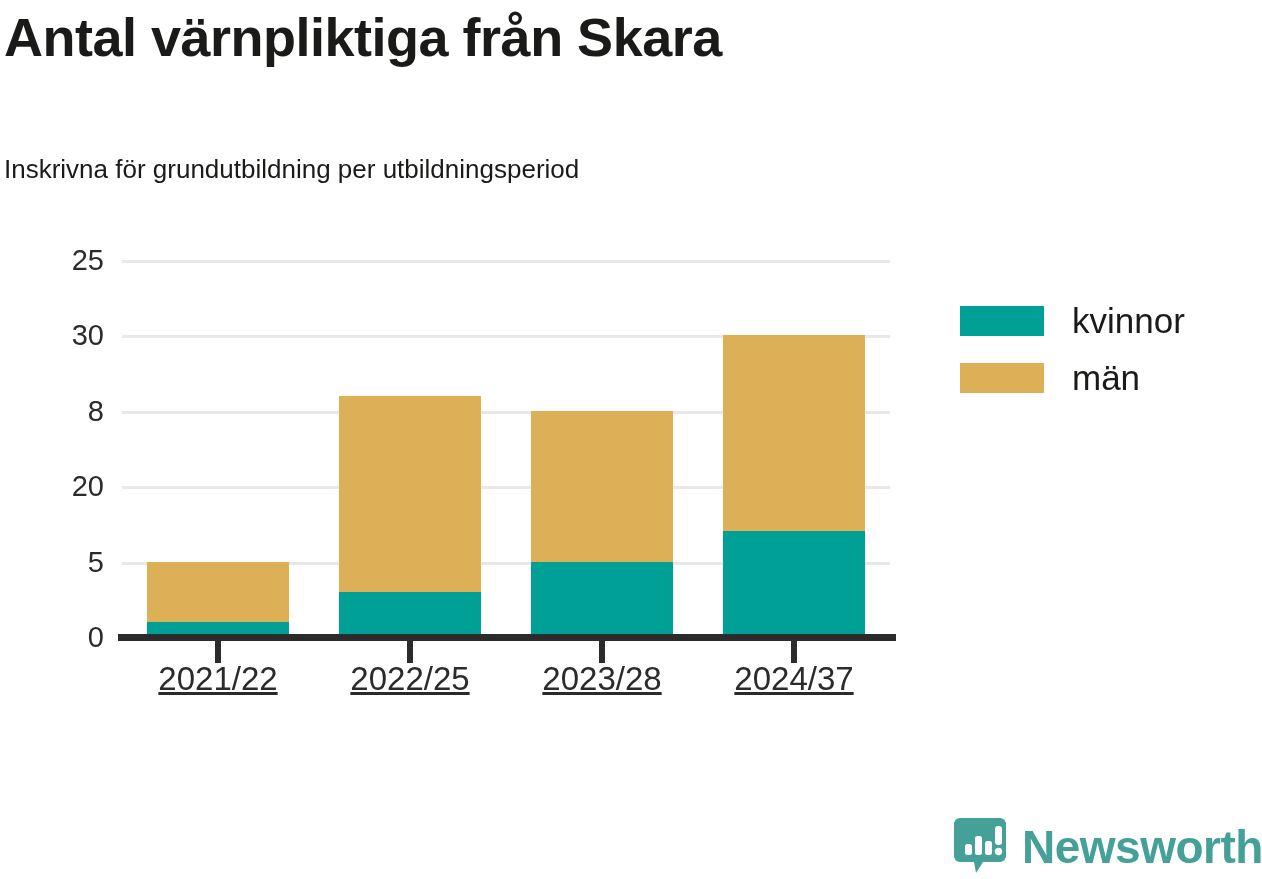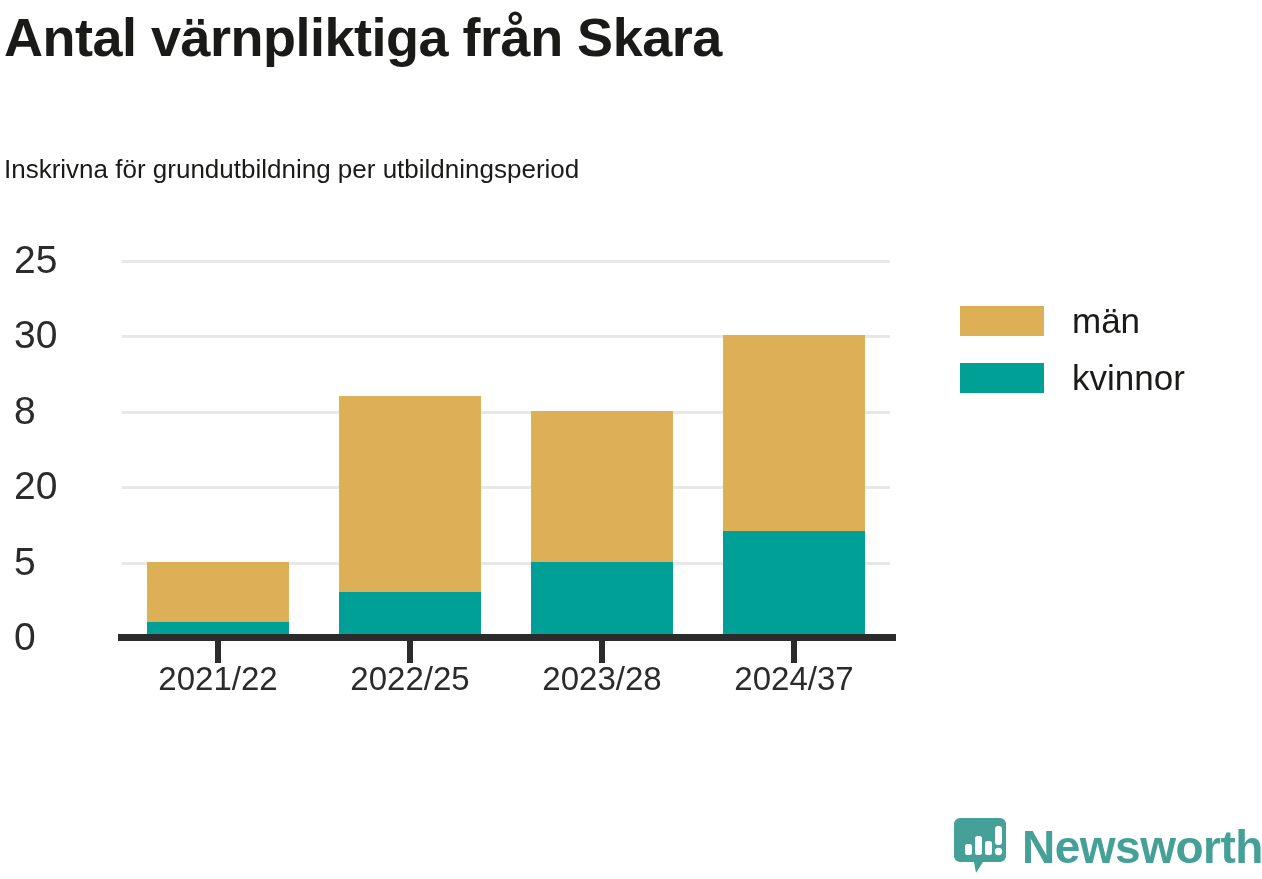--- a/index.html
+++ b/index.html
@@ -61,22 +61,22 @@
     width: 778px;
     height: 7px;
     background: #2b2b2b;
   }
 
   
   .y-tick-label {
     position: absolute;
     right: 0;
     width: 90px;
-    text-align: left;
-    font-size: 39px;
+    text-align: right;
+    font-size: 29px;
     color: #2b2b2b;
     transform: translateY(-50%);
   }
   #y-axis-labels {
     position: absolute;
     left: 0;
     top: 0;
     width: 104px;
     height: 879px;
   }
@@ -102,20 +102,21 @@
     height: 22px;
     background: #2b2b2b;
   }
   .x-label {
     position: absolute;
     top: 660px;
     font-size: 33px;
     color: #2b2b2b;
     transform: translateX(-50%);
     white-space: nowrap;
+    text-decoration: underline;
   }
 
   
   #legend {
     position: absolute;
     left: 960px;
     top: 292px;
   }
   .legend-item {
     display: flex;
@@ -189,26 +190,26 @@
     <div class="bar-group" style="left: 601px; width: 142px; height: 377px; bottom: 2px;">
       <div class="bar-seg seg-women" style="background: rgb(0, 160, 150); height: 105.56px; bottom: 0px;"></div>
       <div class="bar-seg seg-men" style="background: rgb(221, 175, 87); height: 196.04px; bottom: 105.56px;"></div>
     </div>
   </div>
 
 <div id="axis-line"></div>
 
 <div id="legend">
     <div class="legend-item">
+      <span class="legend-swatch" style="background: rgb(0, 160, 150);"></span>
+      <span class="legend-label">kvinnor</span>
+    </div>
+    <div class="legend-item">
       <span class="legend-swatch" style="background: rgb(221, 175, 87);"></span>
       <span class="legend-label">män</span>
-    </div>
-    <div class="legend-item">
-      <span class="legend-swatch" style="background: rgb(0, 160, 150);"></span>
-      <span class="legend-label">kvinnor</span>
     </div>
   </div>
 
 <div id="logo">
   <span id="logo-mark">
     <svg width="56" height="58" viewBox="0 0 56 58" xmlns="http://www.w3.org/2000/svg">
       <path d="M8 2 h40 a6 6 0 0 1 6 6 v32 a6 6 0 0 1 -6 6 h-17 l-7 11 l-2 -11 h-14 a6 6 0 0 1 -6 -6 v-32 a6 6 0 0 1 6 -6 z" fill="#45a097"></path>
       <rect x="13" y="28" width="7" height="11" rx="2.5" fill="#ffffff"></rect>
       <rect x="23" y="20" width="7" height="19" rx="2.5" fill="#ffffff"></rect>
       <rect x="33" y="25" width="7" height="14" rx="2.5" fill="#ffffff"></rect>

